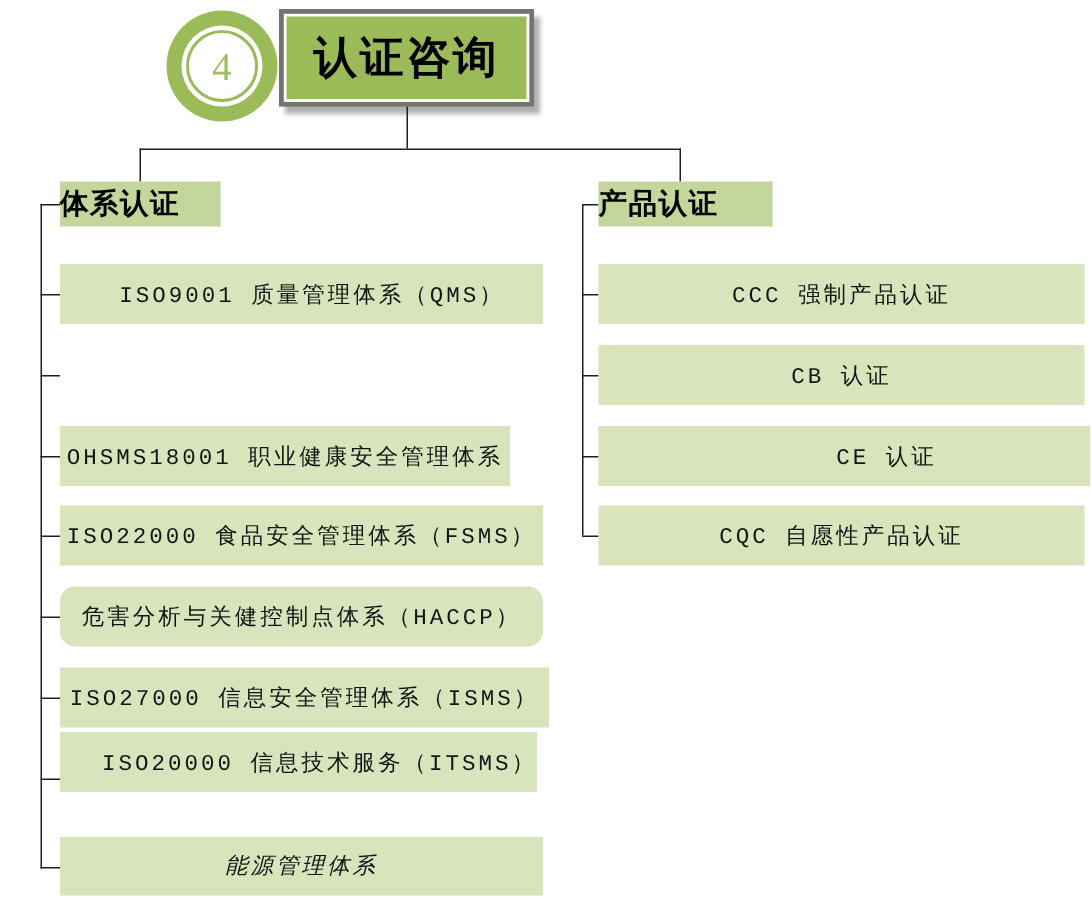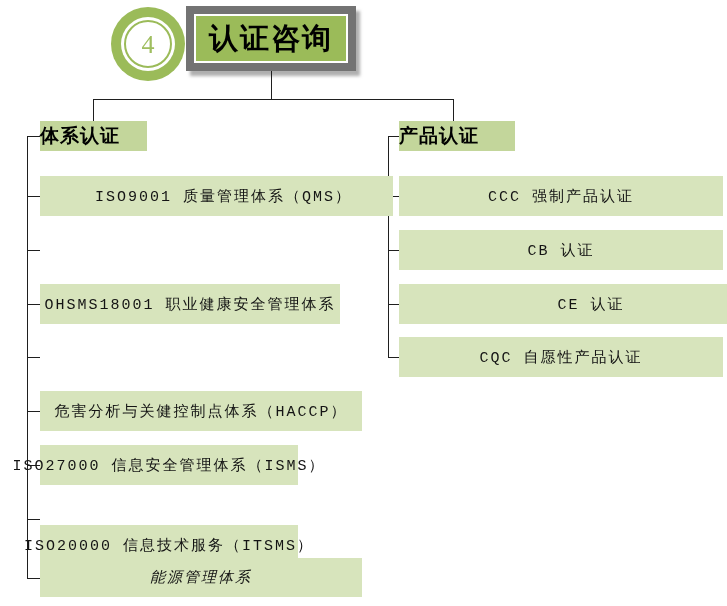--- a/index.html
+++ b/index.html
@@ -20,21 +20,21 @@
     display:flex;align-items:center;justify-content:center;
   }
   .badge span{
     font-family:"Liberation Serif","DejaVu Serif",serif;
     font-size:26px;color:#9fbe5f;transform:translateY(1px);
   }
   
   .title-box{
     position:absolute;left:186px;top:6px;width:170px;height:65px;
     box-sizing:border-box;
-    background:#9bbb59;border:8px solid #737373;
+    background:#9bbb59;border:3px solid #737373;
     box-shadow:inset 0 0 0 2px #ffffff,4px 5px 3px rgba(110,110,110,0.55);
     display:flex;align-items:center;justify-content:center;
   }
   .title-box span{
     font-family:"Liberation Serif","DejaVu Serif",serif;
     font-weight:bold;font-size:29px;color:#000;letter-spacing:2px;
   }
   
   .col-header{
     position:absolute;height:30px;box-sizing:border-box;
@@ -91,33 +91,36 @@
   <div class="line" style="left:388px;top:304px;width:11px;height:1px;"></div>
   <div class="line" style="left:388px;top:357px;width:11px;height:1px;"></div>
 
   <div class="col-header" style="left:40px;top:121px;width:107px;">
     <span>体系认证</span>
   </div>
   <div class="col-header" style="left:399px;top:121px;width:116px;">
     <span>产品认证</span>
   </div>
 
-  <div class="item" style="left:40px;top:176px;width:353px;padding-left:14px;">
+  <div class="item" style="left:40px;top:176px;width:322px;padding-left:14px;">
     <span>ISO9001 质量管理体系（QMS）</span>
   </div>
   <div class="item" style="left:40px;top:284px;width:300px;">
     <span>OHSMS18001 职业健康安全管理体系</span>
   </div>
-  <div class="item" style="left:40px;top:391px;width:322px;">
+  <div class="item" style="left:40px;top:337px;width:322px;">
+    <span>ISO22000 食品安全管理体系（FSMS）</span>
+  </div>
+  <div class="item" style="left:40px;top:391px;width:322px;border-radius:10px;">
     <span>危害分析与关健控制点体系（HACCP）</span>
   </div>
-  <div class="item" style="left:40px;top:445px;width:258px;">
+  <div class="item" style="left:40px;top:445px;width:326px;">
     <span>ISO27000 信息安全管理体系（ISMS）</span>
   </div>
-  <div class="item" style="left:40px;top:525px;width:258px;">
+  <div class="item" style="left:40px;top:488px;width:318px;justify-content:flex-end;">
     <span>ISO20000 信息技术服务（ITSMS）</span>
   </div>
   <div class="item" style="left:40px;top:558px;width:322px;height:39px;font-style:italic;">
     <span>能源管理体系</span>
   </div>
 
   <div class="item" style="left:399px;top:176px;width:324px;">
     <span>CCC 强制产品认证</span>
   </div>
   <div class="item" style="left:399px;top:230px;width:324px;">

